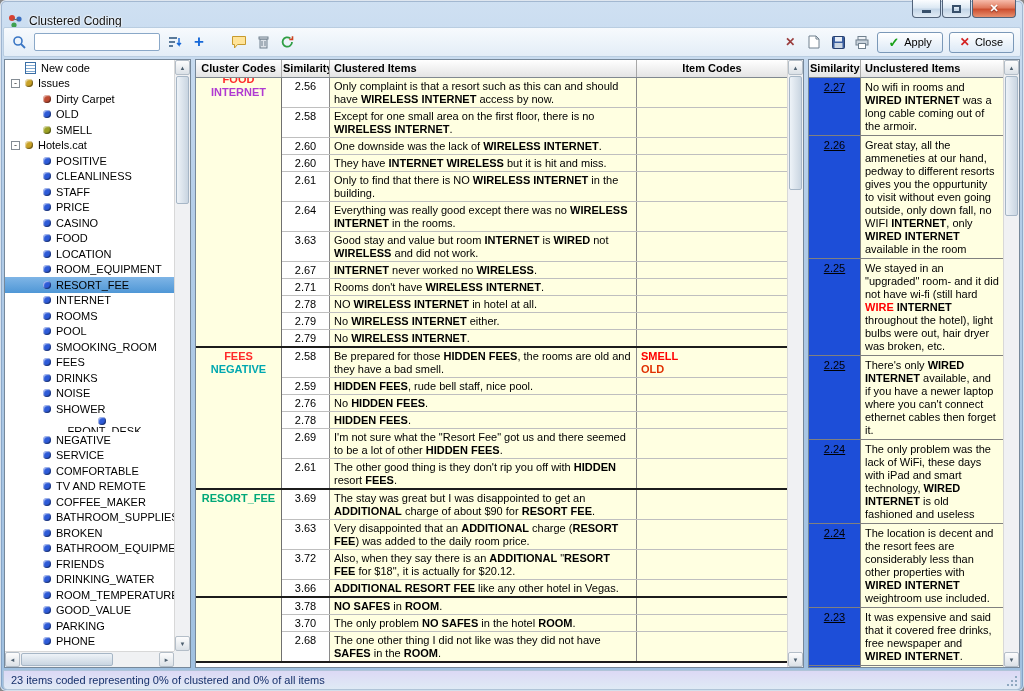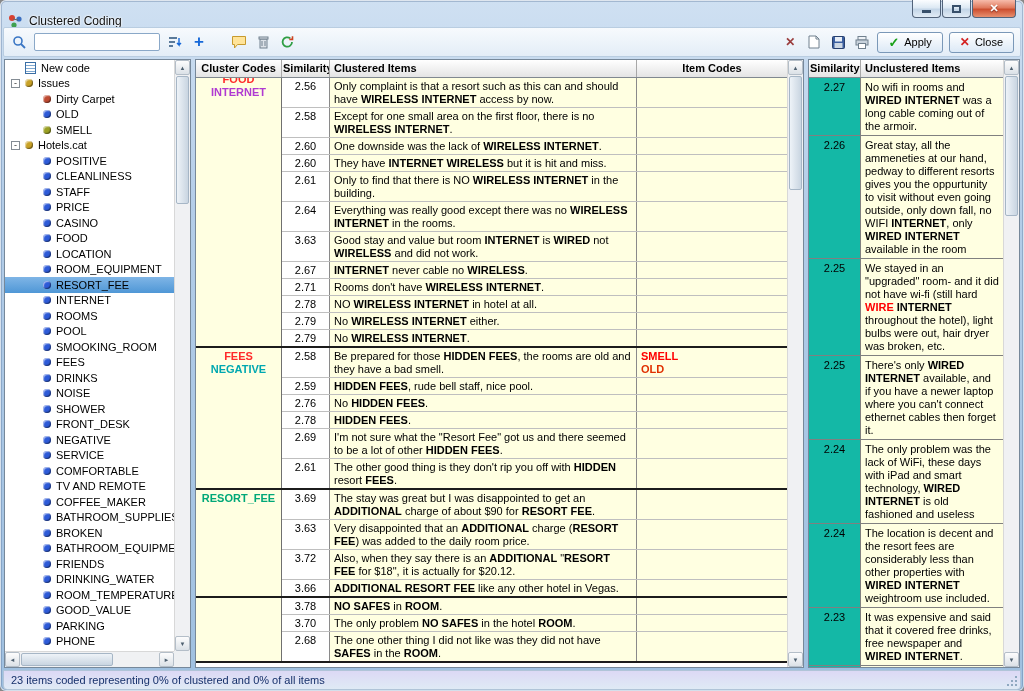--- a/index.html
+++ b/index.html
@@ -87,21 +87,21 @@
   .trow:last-child { border-bottom:none; }
   .sim-cell { width:48px; flex:none; background:#fff; border-right:1px solid #8a8a8a; text-align:center; padding:2px 1px 1px; line-height:13px; }
   .items-cell { flex:1; min-width:0; background:#ffffe1; border-right:1px solid #8a8a8a; padding:2px 4px 1px; line-height:13px; }
   .icodes-cell { width:150px; flex:none; background:#ffffe1; padding:2px 4px 1px; line-height:13px; font-weight:bold; }
   .kw { font-weight:bold; }
 
   
   .right-panel { width:212px; flex:none; }
   .right-body { position:absolute; top:18px; left:0; right:16px; bottom:0; overflow:hidden; background:#fff; }
   .u-row { display:flex; border-bottom:1px solid #808080; }
-  .u-sim { width:52px; flex:none; background:#14b8a6; border-right:1px solid #808080; text-align:center; padding:3px 1px 1px; line-height:13px; }
+  .u-sim { width:52px; flex:none; background:#1d4ed8; border-right:1px solid #808080; text-align:center; padding:3px 1px 1px; line-height:13px;text-decoration:underline; }
   .u-item { flex:1; min-width:0; background:#ffffe1; padding:3px 4px 2px; line-height:13px; }
 
   
   .statusbar { position:absolute; left:3px; right:3px; bottom:1px; height:20px;
     background:linear-gradient(#eff6fc,#dcd9f5 2%, #dfeaf5); border:1px solid #b0c4d8; border-radius:0 0 4px 4px;
     display:flex; align-items:center; padding:0 7px; color:#16306a; }
   .grip { position:absolute; right:2px; bottom:2px; width:12px; height:12px;
     background:
       radial-gradient(circle at 10px 2px, #8fa8c0 1.2px, transparent 1.4px),
       radial-gradient(circle at 10px 6px, #8fa8c0 1.2px, transparent 1.4px),
@@ -298,21 +298,21 @@
             <div class="tree-lbl">DRINKS</div>
           </div>
           <div class="tree-row" style="padding-left: 38px;">
             <div class="dot" style="background: rgb(46, 91, 216);"></div>
             <div class="tree-lbl">NOISE</div>
           </div>
           <div class="tree-row" style="padding-left: 38px;">
             <div class="dot" style="background: rgb(46, 91, 216);"></div>
             <div class="tree-lbl">SHOWER</div>
           </div>
-          <div class="tree-row" style="padding-left: 38px;">
+          <div class="tree-row" style="padding-left: 30px; flex-direction: column;">
             <div class="dot" style="background: rgb(46, 91, 216);"></div>
             <div class="tree-lbl">FRONT_DESK</div>
           </div>
           <div class="tree-row" style="padding-left: 38px;">
             <div class="dot" style="background: rgb(46, 91, 216);"></div>
             <div class="tree-lbl">NEGATIVE</div>
           </div>
           <div class="tree-row" style="padding-left: 38px;">
             <div class="dot" style="background: rgb(46, 91, 216);"></div>
             <div class="tree-lbl">SERVICE</div>
@@ -426,21 +426,21 @@
                 <div class="items-cell"><span>Everything was really good except there was no </span><span class="kw">WIRELESS INTERNET</span><span> in the rooms.</span></div>
                 <div class="icodes-cell"></div>
               </div>
               <div class="trow">
                 <div class="sim-cell">3.63</div>
                 <div class="items-cell"><span>Good stay and value but room </span><span class="kw">INTERNET</span><span> is </span><span class="kw">WIRED</span><span> not </span><span class="kw">WIRELESS</span><span> and did not work.</span></div>
                 <div class="icodes-cell"></div>
               </div>
               <div class="trow">
                 <div class="sim-cell">2.67</div>
-                <div class="items-cell"><span class="kw">INTERNET</span><span> never cable no </span><span class="kw">WIRELESS</span><span>.</span></div>
+                <div class="items-cell"><span class="kw">INTERNET</span><span> never worked no </span><span class="kw">WIRELESS</span><span>.</span></div>
                 <div class="icodes-cell"></div>
               </div>
               <div class="trow">
                 <div class="sim-cell">2.71</div>
                 <div class="items-cell"><span>Rooms don't have </span><span class="kw">WIRELESS INTERNET</span><span>.</span></div>
                 <div class="icodes-cell"></div>
               </div>
               <div class="trow">
                 <div class="sim-cell">2.78</div>
                 <div class="items-cell"><span>NO </span><span class="kw">WIRELESS INTERNET</span><span> in hotel at all.</span></div>

